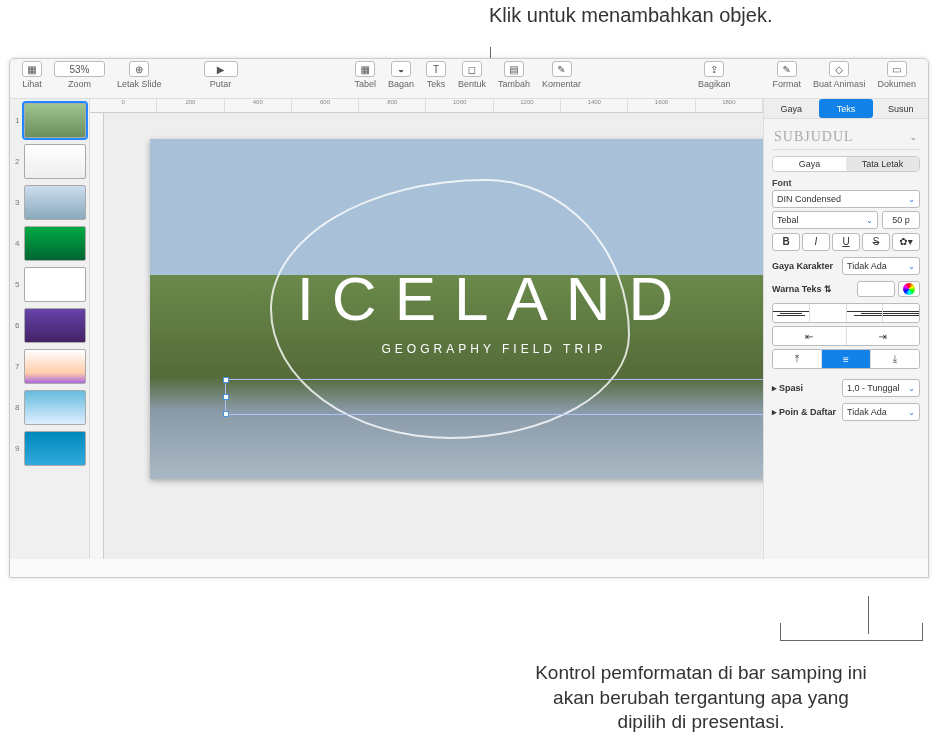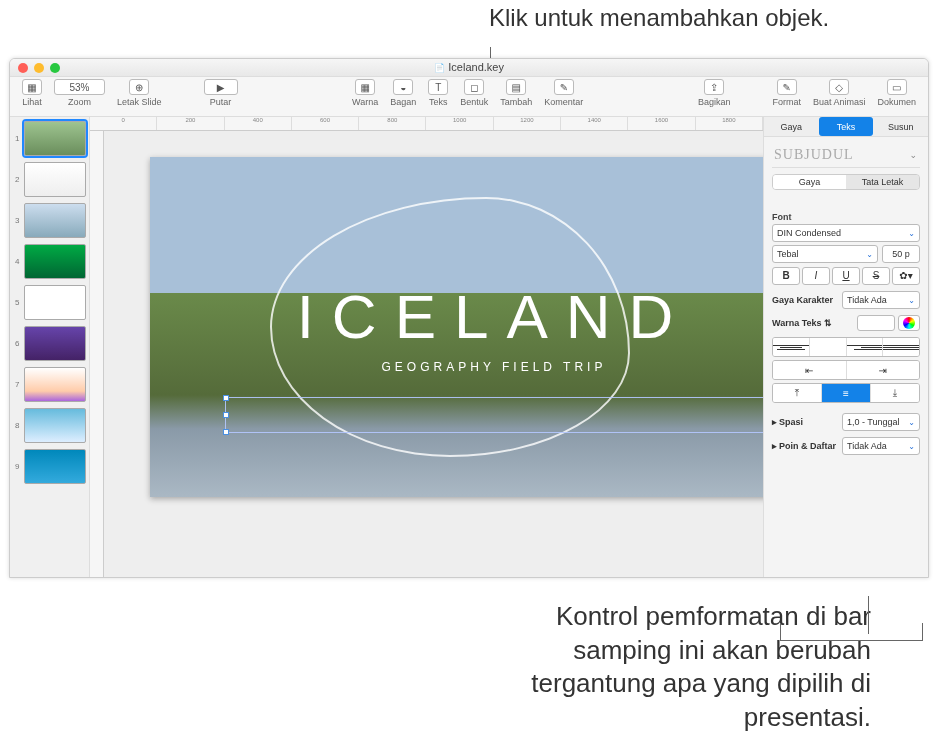--- a/index.html
+++ b/index.html
@@ -1,21 +1,21 @@
 <!DOCTYPE html>
 <html><head>
 <meta charset="utf-8">
 <style>
 * { box-sizing: border-box; margin: 0; padding: 0; font-family: -apple-system, "Helvetica Neue", Arial, sans-serif; }
 body { background: #fff; width: 935px; height: 745px; position: relative; }
 
 
-.callout { position: absolute; font-size: 24px; color: #333; text-align: left; line-height: 1.3; }
+.callout { position: absolute; font-size: 20px; color: #333; text-align: left; line-height: 1.3; }
 .callout.top { top: 2px; left: 489px; }
-.callout.bottom { right: 64px; bottom: 10px; text-align: right; width: 340px; font-size: 26px; }
+.callout.bottom { right: 64px; bottom: 10px; text-align: center; width: 340px; font-size: 19px; }
 .callout-line { position: absolute; background: #666; }
 
 
 .window { position: absolute; top: 58px; left: 9px; width: 920px; height: 520px; border: 1px solid #ccc; border-radius: 6px 6px 0 0; background: #fafafa; overflow: hidden; box-shadow: 0 0 4px rgba(0,0,0,0.15); }
 .titlebar { height: 18px; background: linear-gradient(#f6f6f6,#e8e8e8); border-bottom: 1px solid #ddd; position: relative; }
 .traffic { position: absolute; left: 8px; top: 4px; display: flex; gap: 6px; }
 .traffic span { width: 10px; height: 10px; border-radius: 50%; }
 .tclose { background: #ff5f57; }
 .tmin { background: #febc2e; }
 .tmax { background: #28c840; }
@@ -57,21 +57,21 @@
 .sidebar { width: 165px; background: #f4f4f4; border-left: 1px solid #ddd; padding: 0; font-size: 10px; color: #333; }
 .sb-tabs { display: flex; height: 20px; border-bottom: 1px solid #ddd; }
 .sb-tab { flex: 1; text-align: center; line-height: 20px; font-size: 9px; background: #eee; cursor:pointer; }
 .sb-tab.active { background: #1382e8; color: #fff; border-radius: 3px; }
 .sb-body { padding: 6px 8px; }
 .subjudul { font-size: 14px; color: #aaa; letter-spacing: 1px; padding: 4px 2px; border-bottom: 1px solid #ddd; margin-bottom: 6px; display:flex; justify-content:space-between; align-items:center;}
 .seg { display: flex; border: 1px solid #ccc; border-radius: 4px; overflow: hidden; margin-bottom: 6px; }
 .seg div { flex: 1; text-align: center; padding: 2px 0; font-size: 9px; cursor:pointer; }
 .seg div.on { background: #fff; }
 .seg div:not(.on) { background: #e6e6e6; }
-.label { font-size: 9px; font-weight: 600; margin: 22px 0 2px; color: #444; }
+.label { font-size: 9px; font-weight: 600; margin: 6px 0 2px; color: #444; }
 .dd { width: 100%; height: 18px; border: 1px solid #bbb; border-radius: 3px; background: #fff; font-size: 9px; padding: 0 4px; display:flex; align-items:center; justify-content:space-between; color:#333; cursor:pointer;}
 .dd .chev { color:#2670d8; font-size:8px;}
 .row { display: flex; gap: 4px; margin-top: 3px; }
 .row .dd { flex: 1; }
 .row .num { width: 38px; height: 18px; border: 1px solid #bbb; border-radius: 3px; background:#fff; font-size:9px; text-align:center; line-height:16px;}
 .fmtbtns { display: flex; gap: 2px; margin-top: 4px; }
 .fmtbtns div { flex: 1; height: 18px; border: 1px solid #bbb; border-radius: 3px; background:#fff; text-align:center; line-height:16px; font-size:10px; cursor:pointer;}
 .inline-row { display:flex; justify-content:space-between; align-items:center; margin-top:6px;}
 .inline-row .lbl { font-size:9px; font-weight:600;}
 .inline-row .dd { width: 78px; }
@@ -95,28 +95,20 @@
 <div class="callout-line" style="top:47px; left:490px; width:1px; height:20px;"></div>
 
 <div class="callout bottom">
   <span>Kontrol pemformatan di bar samping ini akan berubah tergantung apa yang dipilih di presentasi.</span>
 </div>
 <div class="brk"></div>
 <div class="callout-line" style="left:868px; top:596px; width:1px; height:38px; background:#666;"></div>
 
 <div class="window">
 
-  <div class="titlebar">
-    <div class="traffic">
-      <span class="tclose"></span>
-      <span class="tmin"></span>
-      <span class="tmax"></span>
-    </div>
-    <div class="doc-title">Iceland.key</div>
-  </div>
 
   <div class="toolbar">
     <div class="tbtn">
       <div class="ticon">▦</div>
       <div class="tlabel">Lihat</div>
     </div>
     <div class="tbtn">
       <div class="ticon" style="width:51px">53%</div>
       <div class="tlabel">Zoom</div>
     </div>
@@ -125,21 +117,21 @@
       <div class="tlabel">Letak Slide</div>
     </div>
     <div class="tgap-sm"></div>
     <div class="tbtn">
       <div class="ticon" style="width:34px">▶</div>
       <div class="tlabel">Putar</div>
     </div>
     <div class="tgap"></div>
     <div class="tbtn">
       <div class="ticon">▦</div>
-      <div class="tlabel">Warna</div>
+      <div class="tlabel">Tabel</div>
     </div>
     <div class="tbtn">
       <div class="ticon">◒</div>
       <div class="tlabel">Bagan</div>
     </div>
     <div class="tbtn">
       <div class="ticon">T</div>
       <div class="tlabel">Teks</div>
     </div>
     <div class="tbtn">

